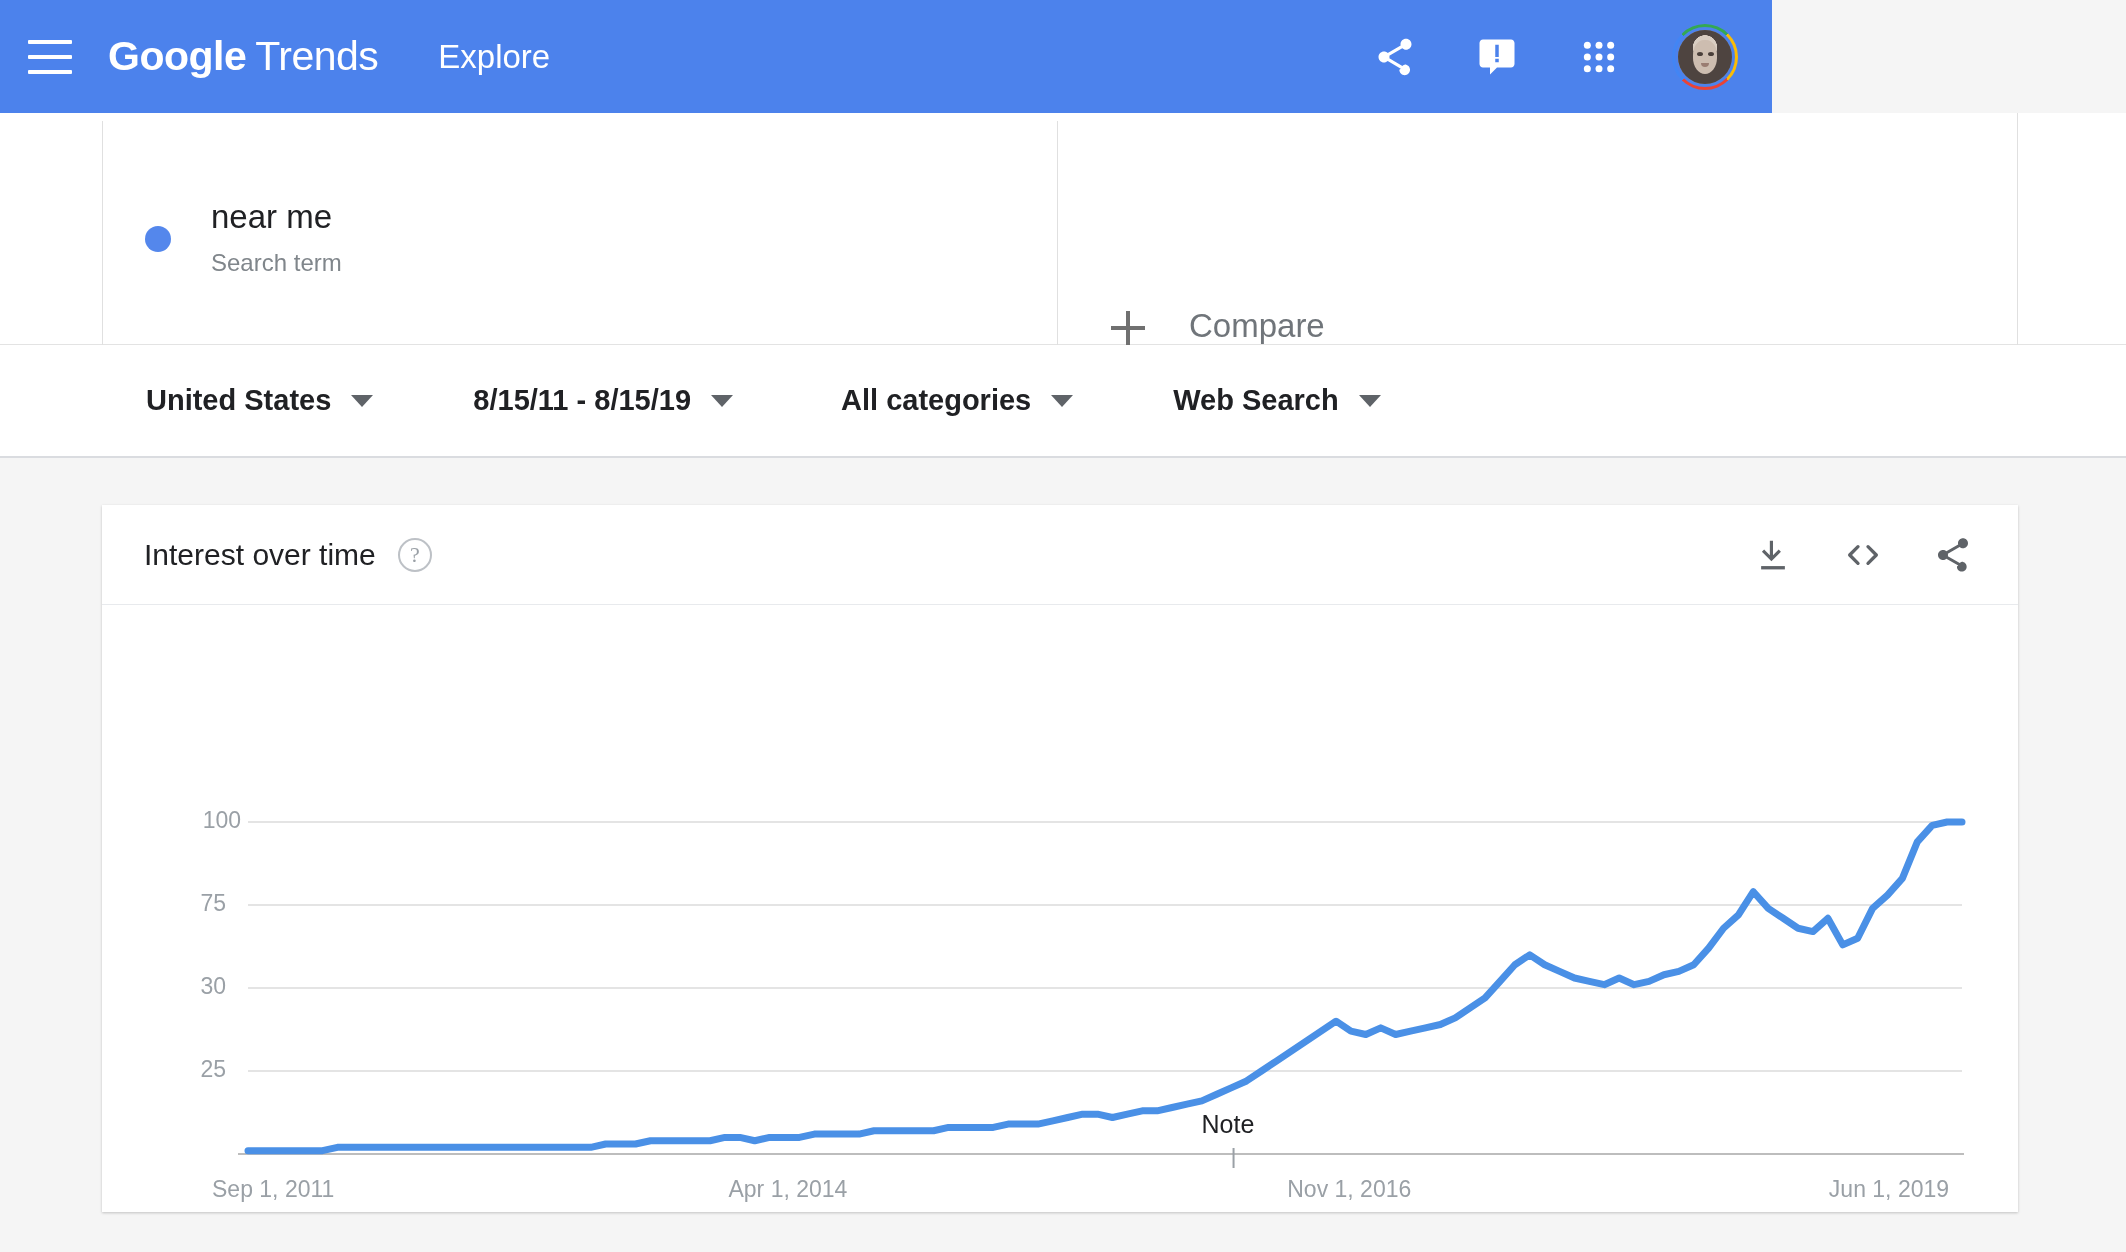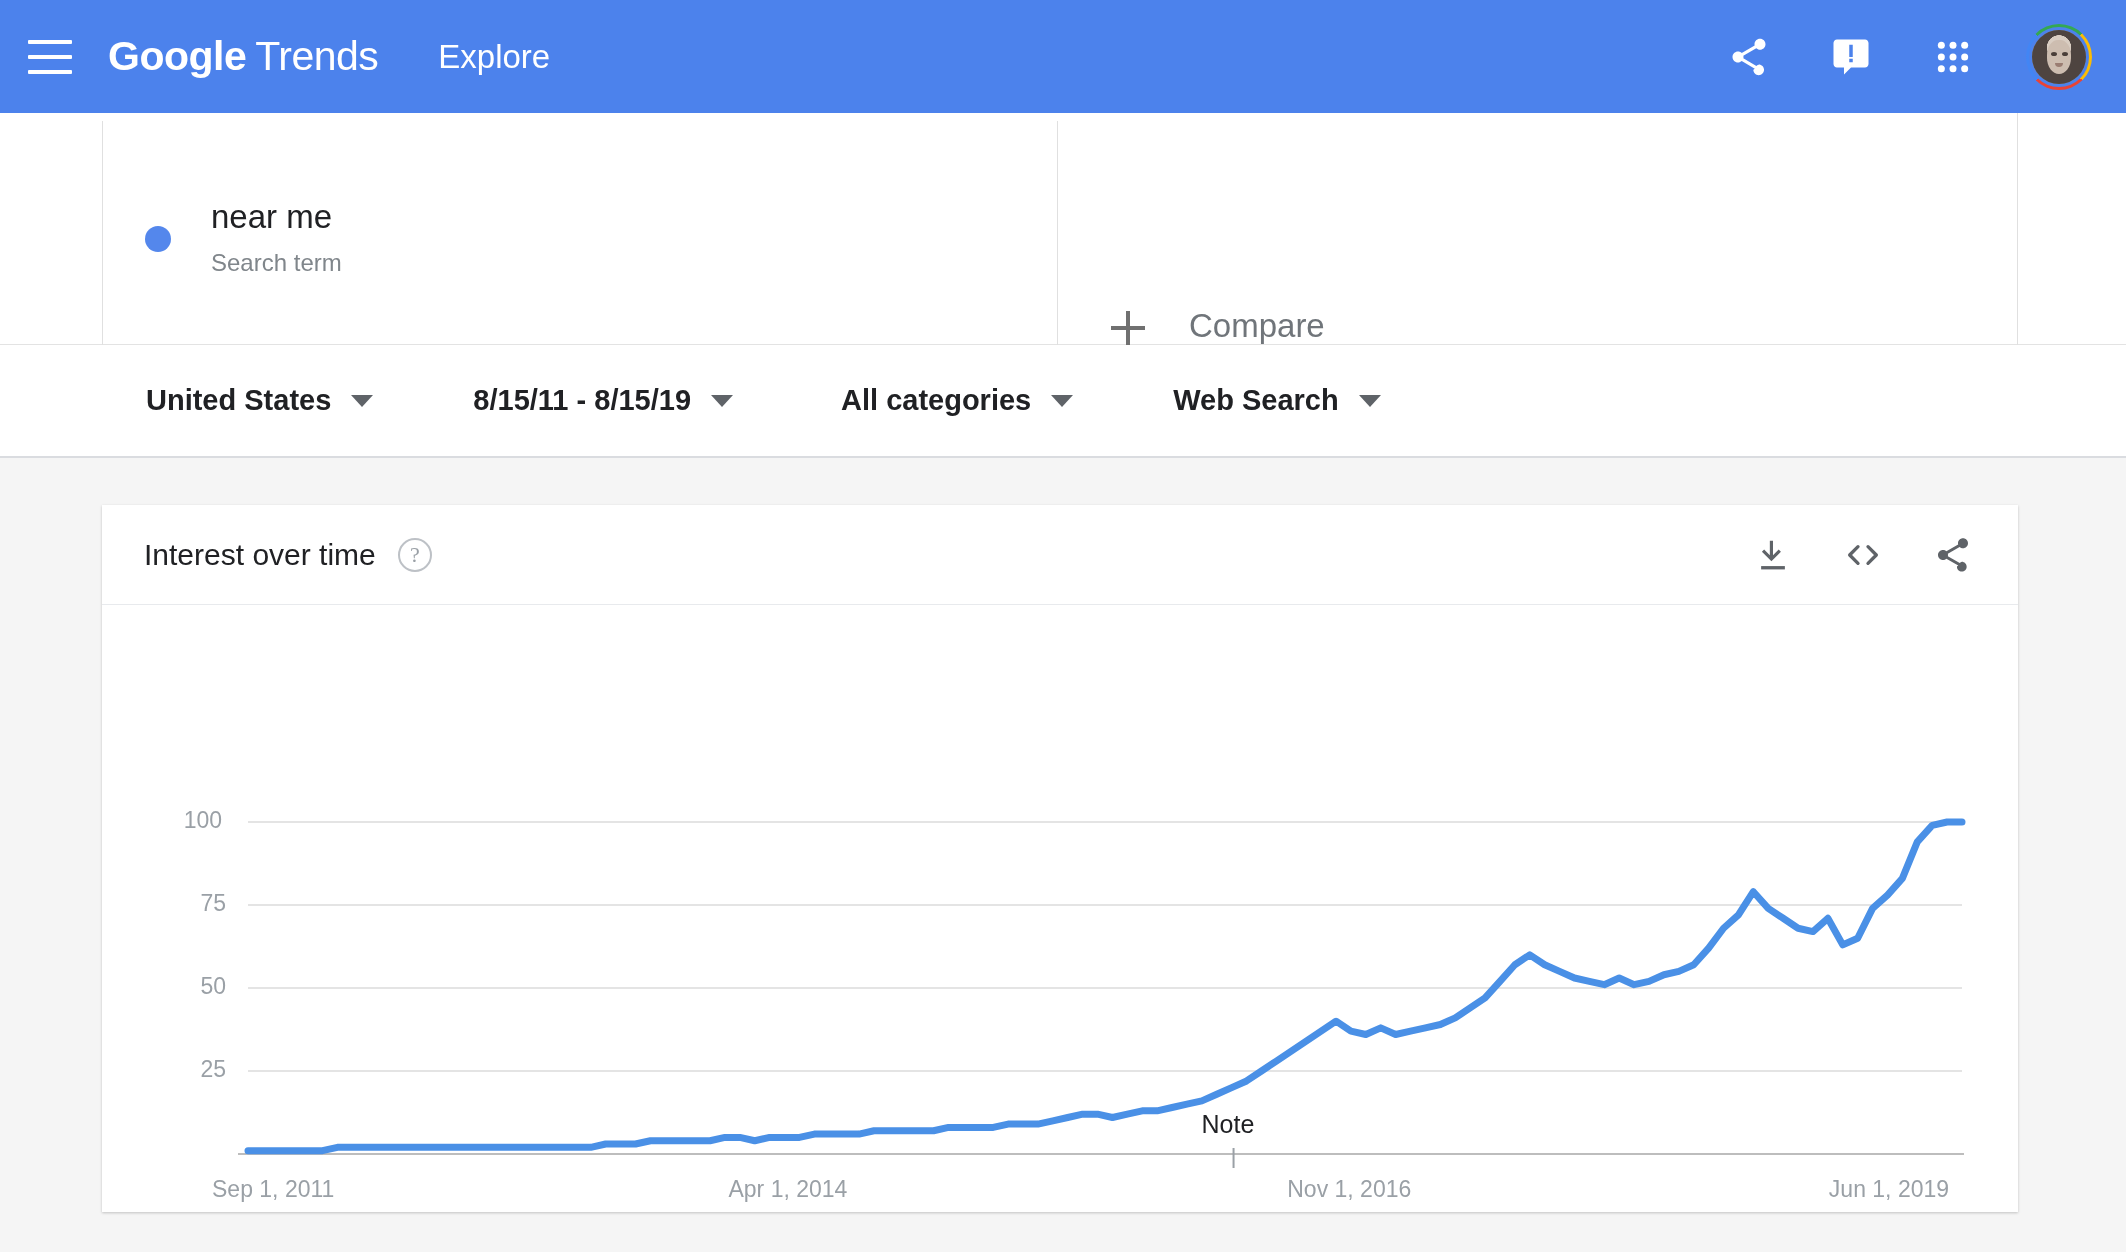--- a/index.html
+++ b/index.html
@@ -9,21 +9,21 @@
     width: 2126px; height: 1252px;
     background: #f5f5f5;
     font-family: "Liberation Sans", sans-serif;
     -webkit-font-smoothing: antialiased;
     overflow: hidden;
   }
 
   
   .header {
     position: absolute; top: 0; left: 0;
-    width: 2126px; height: 113px;
+    width: 1772px; height: 113px;
     background: #4c82ec;
     display: flex; align-items: center;
   }
   .hamburger {
     width: 44px; height: 34px;
     margin-left: 28px; margin-right: 36px;
     display: flex; flex-direction: column; justify-content: space-between;
     cursor: pointer;
   }
   .hamburger span {
@@ -317,23 +317,23 @@
     <svg class="plot-svg" id="chart-svg" width="1916" height="607">
         <line x1="146" x2="1860" y1="217" y2="217" stroke="#e4e4e4" stroke-width="2"></line>
         <line x1="146" x2="1860" y1="300" y2="300" stroke="#e4e4e4" stroke-width="2"></line>
         <line x1="146" x2="1860" y1="383" y2="383" stroke="#e4e4e4" stroke-width="2"></line>
         <line x1="146" x2="1860" y1="466" y2="466" stroke="#e4e4e4" stroke-width="2"></line>
         <line x1="136" x2="1862" y1="549" y2="549" stroke="#bdbdbd" stroke-width="2"></line>
         <polyline points="146.00,545.68 160.90,545.68 175.81,545.68 190.71,545.68 205.62,545.68 220.52,545.68 235.43,542.36 250.33,542.36 265.23,542.36 280.14,542.36 295.04,542.36 309.95,542.36 324.85,542.36 339.76,542.36 354.66,542.36 369.57,542.36 384.47,542.36 399.37,542.36 414.28,542.36 429.18,542.36 444.09,542.36 458.99,542.36 473.90,542.36 488.80,542.36 503.70,539.04 518.61,539.04 533.51,539.04 548.42,535.72 563.32,535.72 578.23,535.72 593.13,535.72 608.03,535.72 622.94,532.40 637.84,532.40 652.75,535.72 667.65,532.40 682.56,532.40 697.46,532.40 712.37,529.08 727.27,529.08 742.17,529.08 757.08,529.08 771.98,525.76 786.89,525.76 801.79,525.76 816.70,525.76 831.60,525.76 846.50,522.44 861.41,522.44 876.31,522.44 891.22,522.44 906.12,519.12 921.03,519.12 935.93,519.12 950.83,515.80 965.74,512.48 980.64,509.16 995.55,509.16 1010.45,512.48 1025.36,509.16 1040.26,505.84 1055.17,505.84 1070.07,502.52 1084.97,499.20 1099.88,495.88 1114.78,489.24 1129.69,482.60 1144.59,475.96 1159.50,466.00 1174.40,456.04 1189.30,446.08 1204.21,436.12 1219.11,426.16 1234.02,416.20 1248.92,426.16 1263.83,429.48 1278.73,422.84 1293.63,429.48 1308.54,426.16 1323.44,422.84 1338.35,419.52 1353.25,412.88 1368.16,402.92 1383.06,392.96 1397.97,376.36 1412.87,359.76 1427.77,349.80 1442.68,359.76 1457.58,366.40 1472.49,373.04 1487.39,376.36 1502.30,379.68 1517.20,373.04 1532.10,379.68 1547.01,376.36 1561.91,369.72 1576.82,366.40 1591.72,359.76 1606.63,343.16 1621.53,323.24 1636.43,309.96 1651.34,286.72 1666.24,303.32 1681.15,313.28 1696.05,323.24 1710.96,326.56 1725.86,313.28 1740.77,339.84 1755.67,333.20 1770.57,303.32 1785.48,290.04 1800.38,273.44 1815.29,236.92 1830.19,220.32 1845.10,217.00 1860.00,217.00" fill="none" stroke="#4a90e6" stroke-width="7" stroke-linejoin="round" stroke-linecap="round"></polyline>
         <line x1="1131.55" x2="1131.55" y1="543" y2="563" stroke="#9aa0a6" stroke-width="2"></line>
       </svg>
     <div id="axis-labels">
-        <div class="ytick" style="left: 40px; top: 202px;">100</div>
+        <div class="ytick" style="left: 59px; top: 202px;">100</div>
         <div class="ytick" style="left: 44px; top: 285px;">75</div>
-        <div class="ytick" style="left: 44px; top: 368px;">50</div>
+        <div class="ytick" style="left: 44px; top: 368px;">30</div>
         <div class="ytick" style="left: 44px; top: 451px;">25</div>
         <div class="xtick" style="top: 571px; left: 110px;">Sep 1, 2011</div>
         <div class="xtick" style="top: 571px; left: 626.478px;">Apr 1, 2014</div>
         <div class="xtick" style="top: 571px; left: 1185.24px;">Nov 1, 2016</div>
         <div class="xtick" style="top: 571px; left: 1726.86px;">Jun 1, 2019</div>
         <div class="note-label" style="left: 1099.55px; top: 505px;">Note</div>
       </div>
   </div>
 </div>
 

